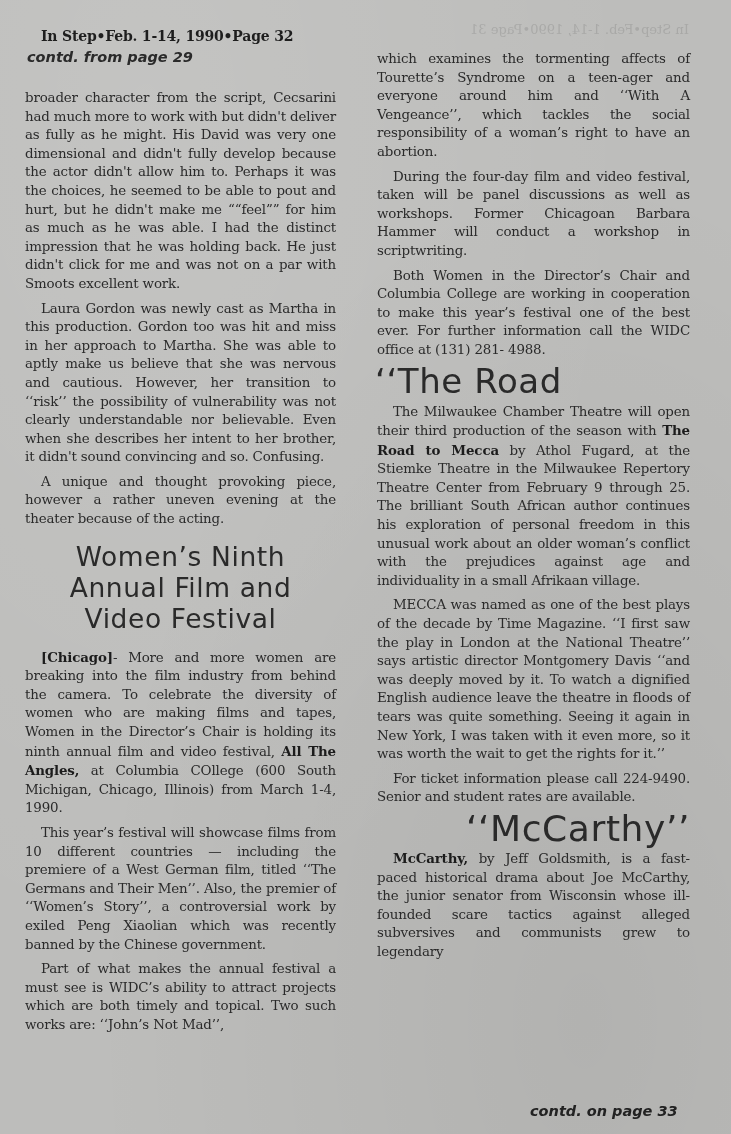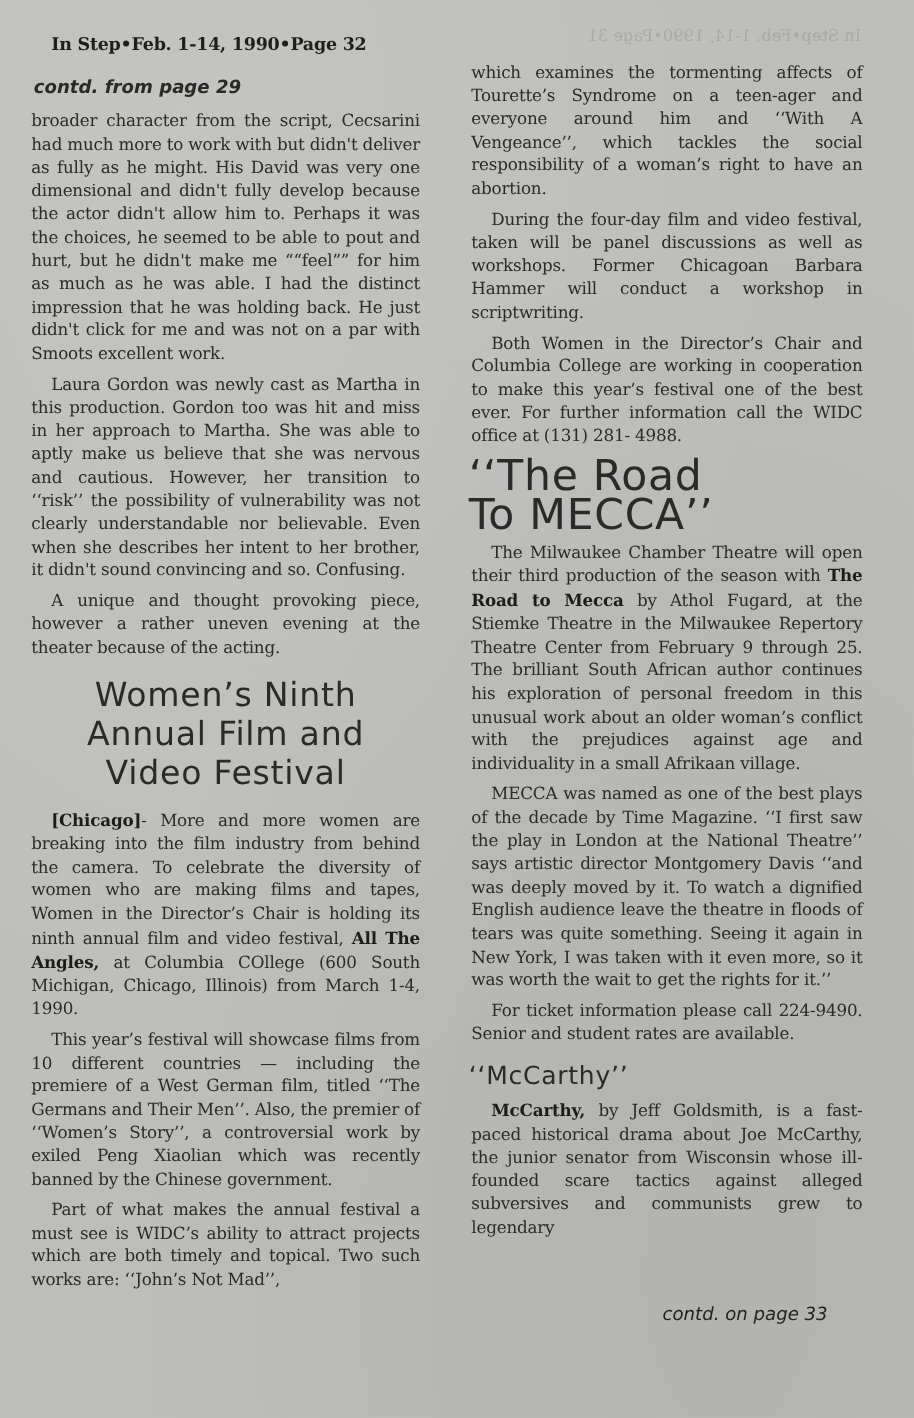--- a/index.html
+++ b/index.html
@@ -13,21 +13,21 @@
     font-family: "DejaVu Serif", serif;
     position: relative;
   }
   .page { position: absolute; left: 0; top: 0; width: 731px; height: 962px; }
   .header {
     position: absolute; left: 41px; top: 28px;
     font-family: "DejaVu Serif", serif; font-weight: bold; font-size: 14px;
     color: #1e1e1e; letter-spacing: -0.2px;
   }
   .contd-from {
-    position: absolute; left: 27px; top: 62px;
+    position: absolute; left: 27px; top: 49px;
     font-family: "DejaVu Sans", sans-serif; font-style: italic; font-weight: bold;
     font-size: 14.5px; color: #2a2a2a;
   }
   .col {
     position: absolute; width: 311px;
     font-size: 13.4px; line-height: 18.6px;
   }
   .col-left { left: 25px; top: 89px; }
   .col-right { left: 377px; top: 50px; width: 313px; }
   .col p {
@@ -35,25 +35,25 @@
     letter-spacing: -0.15px;
   }
   .col p.indent { text-indent: 16px; }
   .col p.noindent { text-indent: 0; }
   .headline {
     font-family: "DejaVu Sans", sans-serif; font-weight: normal;
     color: #2a2a2a; margin: 0; letter-spacing: 0.6px;
   }
   .h-women { font-size: 26.5px; line-height: 31px; margin: 12px 0 14px 0; text-align: center; }
   .h-mecca { font-size: 34px; line-height: 31px; margin: 2px 0 6px -2px; }
-  .h-mccarthy { font-size: 20px; line-height: 32px; margin: 2px 0 4px -2px; }
+  .h-mccarthy { font-size: 36px; line-height: 32px; margin: 2px 0 4px -2px; text-align: right; }
   b { font-weight: bold; color: #1c1c1c; }
   .contd-on {
-    position: absolute; left: 530px; top: 1044px;
-    font-family: "DejaVu Sans", sans-serif; font-style: italic; font-weight: normal;
+    position: absolute; left: 530px; top: 1103px;
+    font-family: "DejaVu Sans", sans-serif; font-style: italic; font-weight: bold;
     font-size: 14.5px; color: #222;
   }
   .ghost {
     position: absolute; left: 470px; top: 22px;
     font-family: "DejaVu Serif", serif; font-size: 13px; color: rgba(80,80,80,0.18);
     transform: scaleX(-1);
   }
 </style>
 </head>
 <body>
@@ -81,21 +81,20 @@
     <p class="indent">Part of what makes the annual festival a must see is WIDC’s ability to attract projects which are both timely and topical. Two such works are: ‘‘John’s Not Mad’’,</p>
   </div>
 
   <div class="col col-right">
     <p class="noindent">which examines the tormenting affects of Tourette’s Syndrome on a teen-ager and everyone around him and ‘‘With A Vengeance’’, which tackles the social responsibility of a woman’s right to have an abortion.</p>
     <p class="indent">During the four-day film and video festival, taken will be panel discussions as well as workshops. Former Chicagoan Barbara Hammer will conduct a workshop in scriptwriting.</p>
     <p class="indent">Both Women in the Director’s Chair and Columbia College are working in cooperation to make this year’s festival one of the best ever. For further information call the WIDC office at (131) 281- 4988.</p>
 
     <h2 class="headline h-mecca">
       <span>‘‘The Road</span><br>
-      <span>To MECCA’’</span>
     </h2>
 
     <p class="indent"><span>The Milwaukee Chamber Theatre will open their third production of the season with </span><b>The Road to Mecca</b><span> by Athol Fugard, at the Stiemke Theatre in the Milwaukee Repertory Theatre Center from February 9 through 25. The brilliant South African author continues his exploration of personal freedom in this unusual work about an older woman’s conflict with the prejudices against age and individuality in a small Afrikaan village.</span></p>
     <p class="indent">MECCA was named as one of the best plays of the decade by Time Magazine. ‘‘I first saw the play in London at the National Theatre’’ says artistic director Montgomery Davis ‘‘and was deeply moved by it. To watch a dignified English audience leave the theatre in floods of tears was quite something. Seeing it again in New York, I was taken with it even more, so it was worth the wait to get the rights for it.’’</p>
     <p class="indent">For ticket information please call 224-9490. Senior and student rates are available.</p>
 
     <h2 class="headline h-mccarthy">‘‘McCarthy’’</h2>
 
     <p class="indent"><b>McCarthy,</b><span> by Jeff Goldsmith, is a fast-paced historical drama about Joe McCarthy, the junior senator from Wisconsin whose ill-founded scare tactics against alleged subversives and communists grew to legendary</span></p>
   </div>

